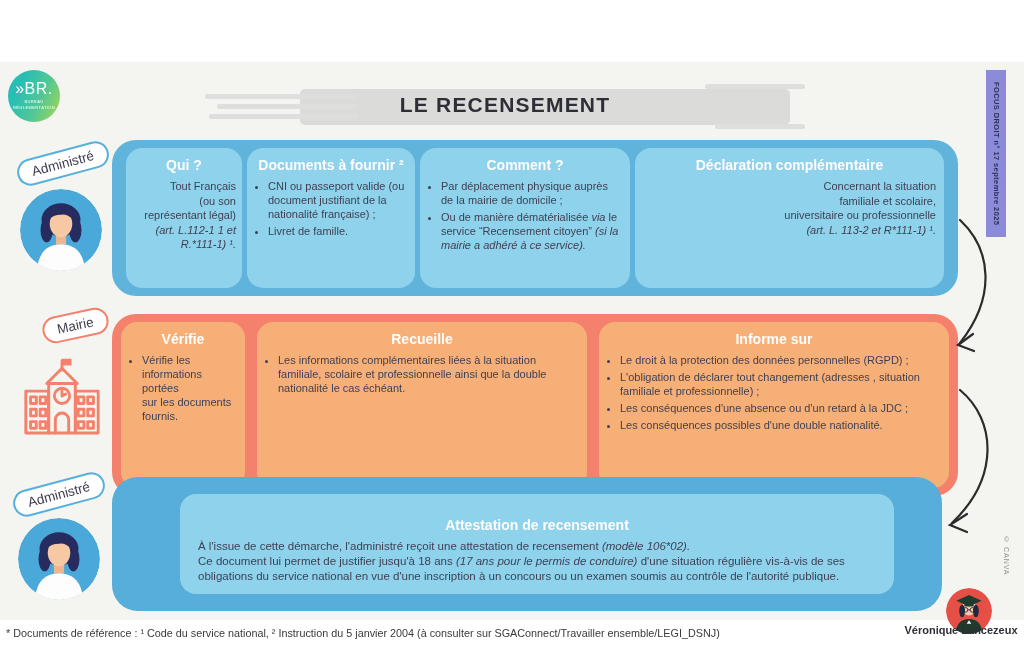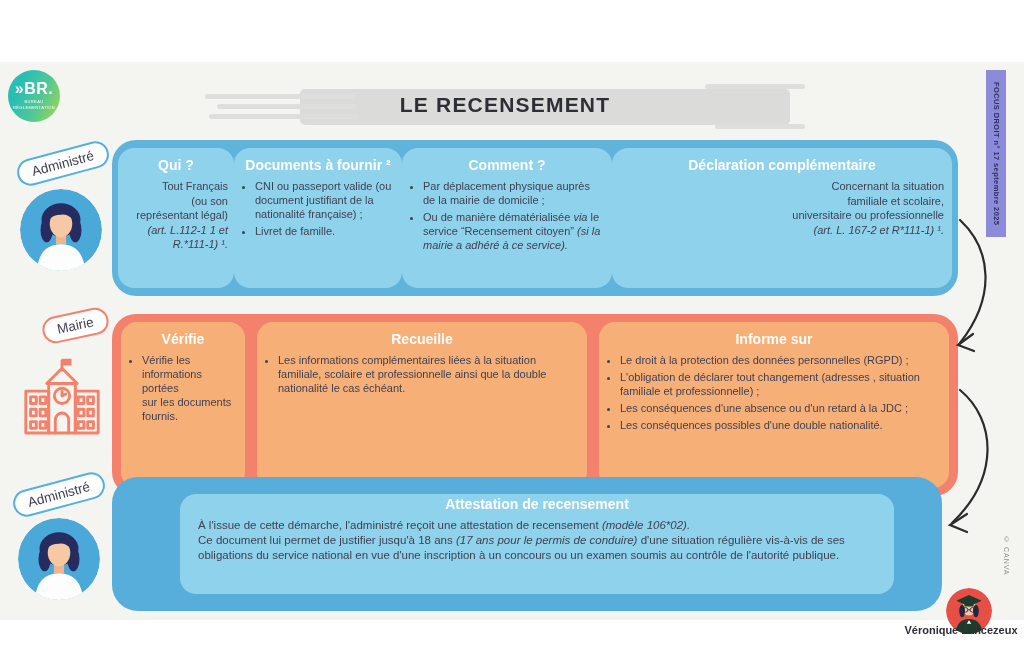--- a/index.html
+++ b/index.html
@@ -5,21 +5,21 @@
   * { box-sizing: border-box; margin: 0; padding: 0; }
   body { font-family: "Liberation Sans", sans-serif; background:#fff; }
   .stage { position:relative; width:1024px; height:655px; background:#ffffff; overflow:hidden; }
   .content-bg { position:absolute; left:0; top:62px; width:1024px; height:558px; background:#F4F4F0; }
   .it { font-style: italic; }
 
   
   .logo { position:absolute; left:8px; top:70px; width:52px; height:52px; border-radius:50%;
           background:linear-gradient(115deg,#29BEB4 25%,#52C795 60%,#A9D84B 100%);
           display:flex; flex-direction:column; align-items:center; justify-content:center; color:#fff; }
-  .logo .big { font-size:16px; font-weight:bold; letter-spacing:.5px; line-height:1; }
+  .logo .big { font-size:16px; font-weight:normal; letter-spacing:.5px; line-height:1; }
   .logo .sub { font-size:4px; letter-spacing:.4px; margin-top:2px; text-align:center; line-height:1.4; }
 
   
   .brush { position:absolute; left:205px; top:84px; width:600px; height:46px; }
   .title-text { position:absolute; left:205px; top:93px; width:600px; text-align:center;
                 font-size:21px; font-weight:bold; letter-spacing:1.2px; color:#2E2E36; }
 
   
   .focus-band { position:absolute; left:986px; top:70px; width:20px; height:167px; background:#8B8BD9;
                 display:flex; align-items:center; justify-content:center; }
@@ -27,36 +27,36 @@
 
   
   .pill { position:absolute; background:#fff; border-radius:20px; padding:4px 13px;
           font-size:13.5px; font-weight:500; color:#3E3E52; white-space:nowrap; }
   .pill.blue { border:2.5px solid #55B0DC; }
   .pill.coral { border:2.5px solid #F3816B; }
   .avatar { position:absolute; width:82px; height:82px; }
 
   
   .row { position:absolute; display:flex; }
-  .row-blue { left:112px; top:140px; width:846px; height:156px; background:#60B4DC; border-radius:24px; padding:8px 6px; }
+  .row-blue { left:112px; top:140px; width:846px; height:156px; background:#60B4DC; border-radius:24px; padding:8px 14px; gap:5px; }
   .row-orange { left:112px; top:314px; width:846px; height:182px; background:#F3816B; border-radius:24px; padding:8px 9px; gap:12px; }
   .box { border-radius:16px; padding:7px 8px; color:#3F3F53; }
   .box.blue { background:#8FD2EB; }
   .box.orange { background:#F6B077; }
   .box h3 { font-size:14px; font-weight:bold; color:#FDFDFD; text-align:center; margin:2px 0 6px; line-height:1.15; }
   .box-center { text-align:right; font-size:11px; line-height:1.32; white-space:pre-line; }
   .box ul { list-style:disc; padding-left:13px; font-size:11px; line-height:1.28; }
   .box ul li { margin-bottom:3px; }
   .box ul.pre li { white-space:pre-line; }
   .box .para { font-size:11px; line-height:1.3; margin-top:4px; }
 
   
   .row-attest { position:absolute; left:112px; top:477px; width:830px; height:134px; background:#57AEDA; border-radius:26px; }
   .attest-inner { position:absolute; left:68px; top:17px; width:714px; height:100px; background:#8FD2EB; border-radius:16px;
-                  padding:2px 18px 10px; color:#3F3F53; }
+                  padding:23px 18px 10px; color:#3F3F53; }
   .attest-inner h3 { font-size:14px; font-weight:bold; color:#FDFDFD; text-align:center; margin-bottom:6px; }
   .attest-inner p { font-size:11.5px; line-height:1.32; }
 
   
   .arrows { position:absolute; left:930px; top:205px; width:95px; height:345px; }
 
   
   .canva { position:absolute; left:1003px; top:536px; writing-mode:vertical-rl; font-size:7px; color:#8F8F8F; letter-spacing:1px; }
   .author-avatar { position:absolute; left:946px; top:588px; width:46px; height:46px; }
   .author-name { position:absolute; left:898px; top:624px; width:126px; text-align:center;
@@ -172,21 +172,21 @@
       <ul>
         <li><span>Par déplacement physique auprès de la mairie de domicile ;</span></li>
         <li><span>Ou de manière dématérialisée </span><span class="it">via</span><span> le service “Recensement citoyen” </span><span class="it">(si la mairie a adhéré à ce service).</span></li>
       </ul>
     </div>
     <div class="box blue" style="flex:1;">
       <h3>Déclaration complémentaire</h3>
       <div class="box-center"><span>Concernant la situation
 familiale et scolaire,
 universitaire ou professionnelle
-</span><span class="it">(art. L. 167-2 et R*111-1) ¹.</span></div>
+</span><span class="it">(art. L. 113-2 et R*111-1) ¹.</span></div>
     </div>
   </div>
 
   <div class="row row-orange">
     <div class="box orange" style="flex:0 0 124px;">
       <h3>Vérifie</h3>
       <ul class="pre">
         <li><span>Vérifie les
 informations portées
 sur les documents
@@ -242,13 +242,14 @@
       <rect x="32" y="26" width="16" height="6" fill="#1E3B2E"></rect>
       <circle cx="34" cy="38" r="4" fill="none" stroke="#21283F" stroke-width="1.5"></circle>
       <circle cx="46" cy="38" r="4" fill="none" stroke="#21283F" stroke-width="1.5"></circle>
       <line x1="38" y1="38" x2="42" y2="38" stroke="#21283F" stroke-width="1.5"></line>
       <path d="M16,82 Q18,54 40,54 Q62,54 64,82 Z" fill="#1E3B2E"></path>
       <polygon points="40,56 36,62 44,62" fill="#fff"></polygon>
     </g>
   </svg>
   <div class="author-name">Véronique Lancezeux</div>
 
+  <div class="footnote">* Documents de référence : ¹ Code du service national, ² Instruction du 5 janvier 2004 (à consulter sur SGAConnect/Travailler ensemble/LEGI_DSNJ)</div>
 </div>
 
 </body></html>

